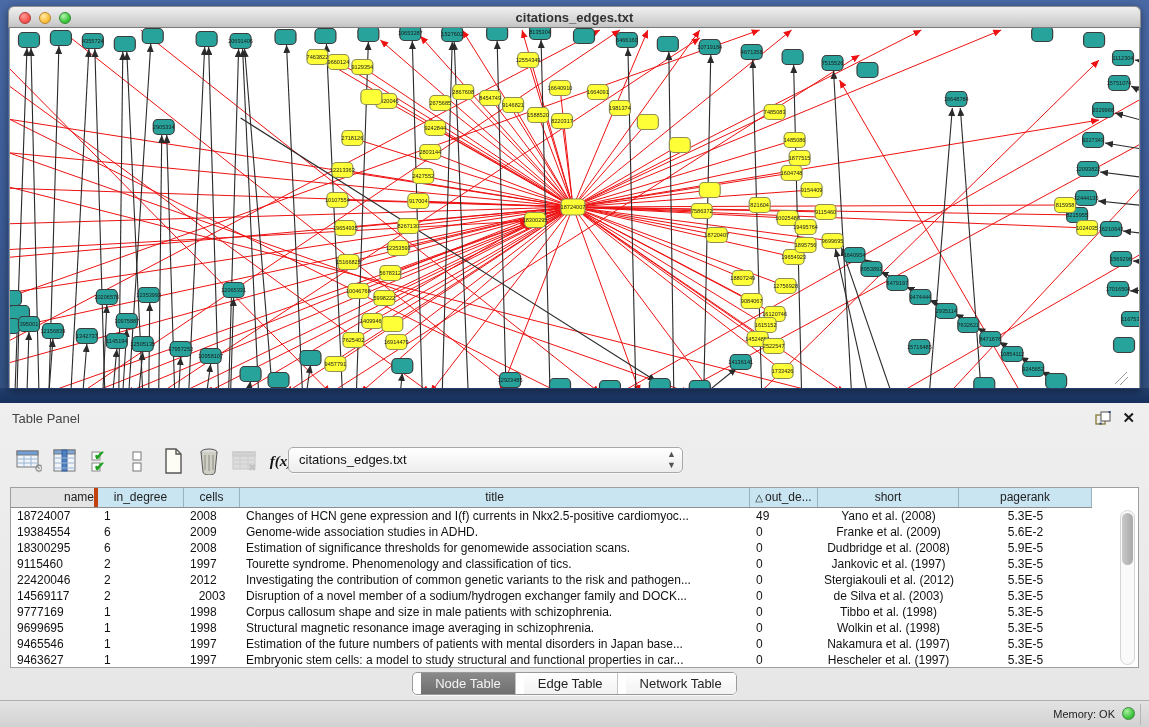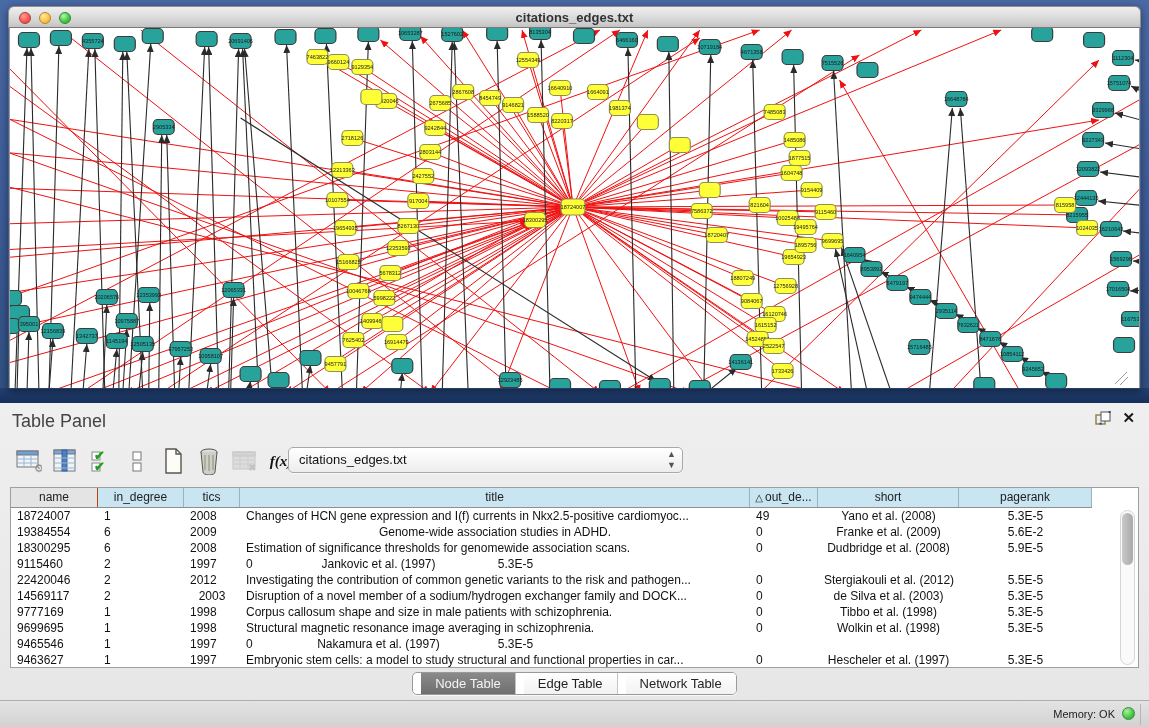--- a/index.html
+++ b/index.html
@@ -24,41 +24,41 @@
   .tl.yellow { left:30px; background:radial-gradient(circle at 35% 30%,#ffe9a8,#fdc13f 60%,#e0a32e); border:1px solid #b8862c;}
   .tl.green  { left:50px; background:radial-gradient(circle at 35% 30%,#b9f2b2,#3ec93f 60%,#2ba22c); border:1px solid #2d8a2e;}
   #canvas { position:absolute; left:1px; top:22px; width:1131px; height:360px;
     background:#ffffff; border-left:1px solid #9a9a9a; border-right:1px solid #9a9a9a; }
   #graph-svg { width:100%; height:100%; display:block; }
 
   
   #table-panel { position:absolute; left:0; top:403px; width:1149px; height:324px;
     background:linear-gradient(180deg,#efefef,#e6e6e6); }
   #panel-header { position:relative; height:30px; }
-  #panel-title { position:absolute; left:12px; top:8px; font-size:18px; color:#444; }
+  #panel-title { position:absolute; left:12px; top:8px; font-size:13px; color:#444; }
   #float-icon { position:absolute; right:38px; top:8px; width:16px; height:14px; }
   #close-icon { position:absolute; right:14px; top:6px; font-size:15px; font-weight:bold; color:#1a1a1a; cursor:default; }
 
   #toolbar { position:absolute; left:14px; top:38px; height:40px; display:flex; align-items:center; }
   .tb-icon { width:30px; height:30px; margin-right:6px; display:flex; align-items:center; justify-content:center; }
   .tb-icon.disabled { opacity:.45; }
   .fx { font-family:"Liberation Serif", serif; font-style:italic; font-weight:bold; font-size:15px; color:#111; }
   #table-select { position:absolute; left:288px; top:44px; width:395px; height:26px;
     border:1px solid #a8a8a8; border-radius:5px; background:linear-gradient(180deg,#ffffff,#ededed);
     font-size:13px; color:#111; line-height:24px; padding-left:10px;
     box-shadow:0 1px 1px rgba(255,255,255,.7), inset 0 1px 0 #fff; }
   #table-select .arrows { position:absolute; right:6px; top:1px; font-size:9px; color:#555; line-height:11px; text-align:center; }
 
   #table-box { position:absolute; left:10px; top:84px; width:1129px; height:181px;
     background:#fff; border:1px solid #9f9f9f; }
   #grid { position:absolute; left:0; top:0; }
   .hdr-row { display:flex; height:20px; border-bottom:1px solid #8f8f8f; }
   .hdr-cell { font-size:12px; color:#222; text-align:center; line-height:19px;
     border-right:1px solid #9ab4bf; background:#c9e5f2; overflow:hidden; white-space:nowrap; }
-  .hdr-cell.first { background:#e4e4e4; border-right:1px solid #c2410c; }
+  .hdr-cell.first { background:#e4e4e4; border-right:4px solid #c2410c;text-align:right; }
   .sort-glyph { font-size:10px; color:#222; margin-right:2px; }
   .data-row { display:flex; height:16px; }
   .cell { font-size:12px; color:#111; line-height:16px; padding:0 6px;
     overflow:hidden; white-space:nowrap; }
   #vscroll { position:absolute; right:3px; top:22px; width:15px; height:155px;
     background:#fafafa; border:1px solid #d5d5d5; border-radius:8px; }
   #vscroll .thumb { position:absolute; left:1px; top:2px; width:11px; height:52px;
     background:linear-gradient(90deg,#c9c9c9,#a9a9a9); border-radius:6px; }
 
   #tabs { position:absolute; left:0; top:269px; width:1149px; height:26px; text-align:center; }
@@ -875,57 +875,58 @@
     <div id="table-select">
       <span>citations_edges.txt</span>
       <span class="arrows">▲<br>▼</span>
     </div>
 
     <div id="table-box">
       <div id="grid">
           <div class="hdr-row">
             <div class="hdr-cell first" style="width:87px">name</div>
             <div class="hdr-cell" style="width:86px">in_degree</div>
-            <div class="hdr-cell" style="width:56px">tics</div>
+            <div class="hdr-cell" style="width:56px">cells</div>
             <div class="hdr-cell" style="width:510px">title</div>
             <div class="hdr-cell" style="width:68px"><span class="sort-glyph">△</span>out_de...</div>
             <div class="hdr-cell" style="width:141px">short</div>
             <div class="hdr-cell" style="width:133px">pagerank</div>
           </div>
           <div class="data-row">
             <div class="cell" style="width:87px;text-align:left">18724007</div>
             <div class="cell" style="width:86px;text-align:left">1</div>
             <div class="cell" style="width:56px;text-align:left">2008</div>
             <div class="cell" style="width:510px;text-align:left">Changes of HCN gene expression and I(f) currents in Nkx2.5-positive cardiomyoc...</div>
             <div class="cell" style="width:68px;text-align:left">49</div>
             <div class="cell" style="width:141px;text-align:center">Yano et al. (2008)</div>
             <div class="cell" style="width:133px;text-align:center">5.3E-5</div>
           </div>
           <div class="data-row">
             <div class="cell" style="width:87px;text-align:left">19384554</div>
             <div class="cell" style="width:86px;text-align:left">6</div>
             <div class="cell" style="width:56px;text-align:left">2009</div>
-            <div class="cell" style="width:510px;text-align:center">Genome-wide association studies in ADHD.</div>
+            <div class="cell" style="width:510px;text-align:left">Genome-wide association studies in ADHD.</div>
             <div class="cell" style="width:68px;text-align:left">0</div>
             <div class="cell" style="width:141px;text-align:center">Franke et al. (2009)</div>
             <div class="cell" style="width:133px;text-align:center">5.6E-2</div>
           </div>
           <div class="data-row">
             <div class="cell" style="width:87px;text-align:left">18300295</div>
             <div class="cell" style="width:86px;text-align:left">6</div>
             <div class="cell" style="width:56px;text-align:left">2008</div>
             <div class="cell" style="width:510px;text-align:left">Estimation of significance thresholds for genomewide association scans.</div>
             <div class="cell" style="width:68px;text-align:left">0</div>
             <div class="cell" style="width:141px;text-align:center">Dudbridge et al. (2008)</div>
             <div class="cell" style="width:133px;text-align:center">5.9E-5</div>
           </div>
           <div class="data-row">
             <div class="cell" style="width:87px;text-align:left">9115460</div>
             <div class="cell" style="width:86px;text-align:left">2</div>
             <div class="cell" style="width:56px;text-align:left">1997</div>
+            <div class="cell" style="width:510px;text-align:left">Tourette syndrome. Phenomenology and classification of tics.</div>
             <div class="cell" style="width:68px;text-align:left">0</div>
             <div class="cell" style="width:141px;text-align:center">Jankovic et al. (1997)</div>
             <div class="cell" style="width:133px;text-align:center">5.3E-5</div>
           </div>
           <div class="data-row">
             <div class="cell" style="width:87px;text-align:left">22420046</div>
             <div class="cell" style="width:86px;text-align:left">2</div>
             <div class="cell" style="width:56px;text-align:left">2012</div>
             <div class="cell" style="width:510px;text-align:left">Investigating the contribution of common genetic variants to the risk and pathogen...</div>
             <div class="cell" style="width:68px;text-align:left">0</div>
@@ -956,20 +957,21 @@
             <div class="cell" style="width:56px;text-align:left">1998</div>
             <div class="cell" style="width:510px;text-align:left">Structural magnetic resonance image averaging in schizophrenia.</div>
             <div class="cell" style="width:68px;text-align:left">0</div>
             <div class="cell" style="width:141px;text-align:center">Wolkin et al. (1998)</div>
             <div class="cell" style="width:133px;text-align:center">5.3E-5</div>
           </div>
           <div class="data-row">
             <div class="cell" style="width:87px;text-align:left">9465546</div>
             <div class="cell" style="width:86px;text-align:left">1</div>
             <div class="cell" style="width:56px;text-align:left">1997</div>
+            <div class="cell" style="width:510px;text-align:left">Estimation of the future numbers of patients with mental disorders in Japan base...</div>
             <div class="cell" style="width:68px;text-align:left">0</div>
             <div class="cell" style="width:141px;text-align:center">Nakamura et al. (1997)</div>
             <div class="cell" style="width:133px;text-align:center">5.3E-5</div>
           </div>
           <div class="data-row">
             <div class="cell" style="width:87px;text-align:left">9463627</div>
             <div class="cell" style="width:86px;text-align:left">1</div>
             <div class="cell" style="width:56px;text-align:left">1997</div>
             <div class="cell" style="width:510px;text-align:left">Embryonic stem cells: a model to study structural and functional properties in car...</div>
             <div class="cell" style="width:68px;text-align:left">0</div>

